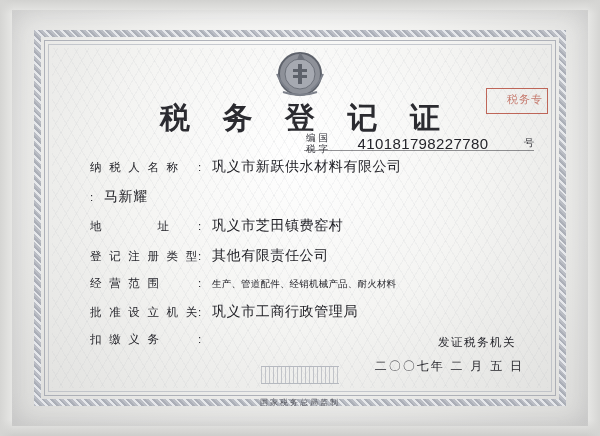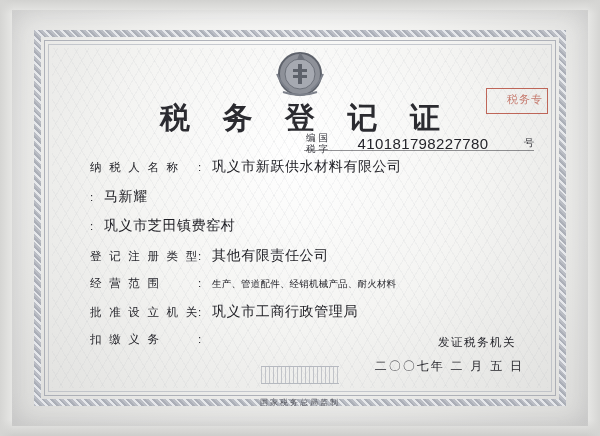--- a/index.html
+++ b/index.html
@@ -301,20 +301,21 @@
       <div class="field-row">
         <div class="field-label">纳 税 人 名 称</div>
         <div class="field-colon">:</div>
         <div class="field-value">巩义市新跃供水材料有限公司</div>
       </div>
       <div class="field-row">
         <div class="field-colon">:</div>
         <div class="field-value">马新耀</div>
       </div>
       <div class="field-row">
+        <div class="field-label">地　　　　址</div>
         <div class="field-colon">:</div>
         <div class="field-value">巩义市芝田镇费窑村</div>
       </div>
       <div class="field-row">
         <div class="field-label">登 记 注 册 类 型</div>
         <div class="field-colon">:</div>
         <div class="field-value">其他有限责任公司</div>
       </div>
       <div class="field-row">
         <div class="field-label">经 营 范 围</div>

